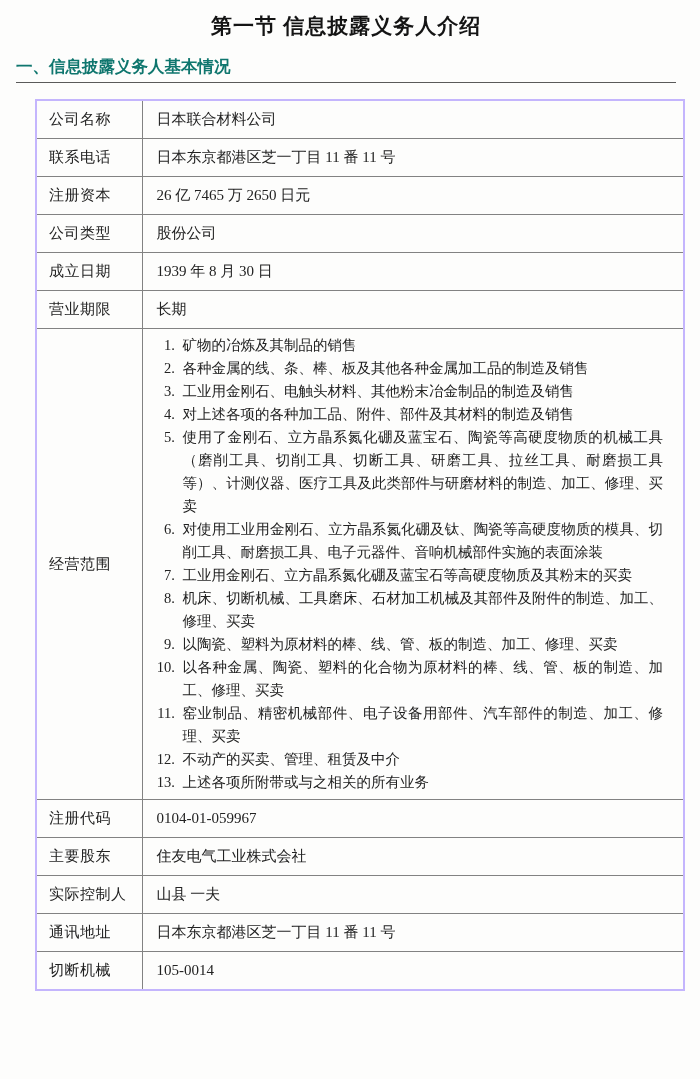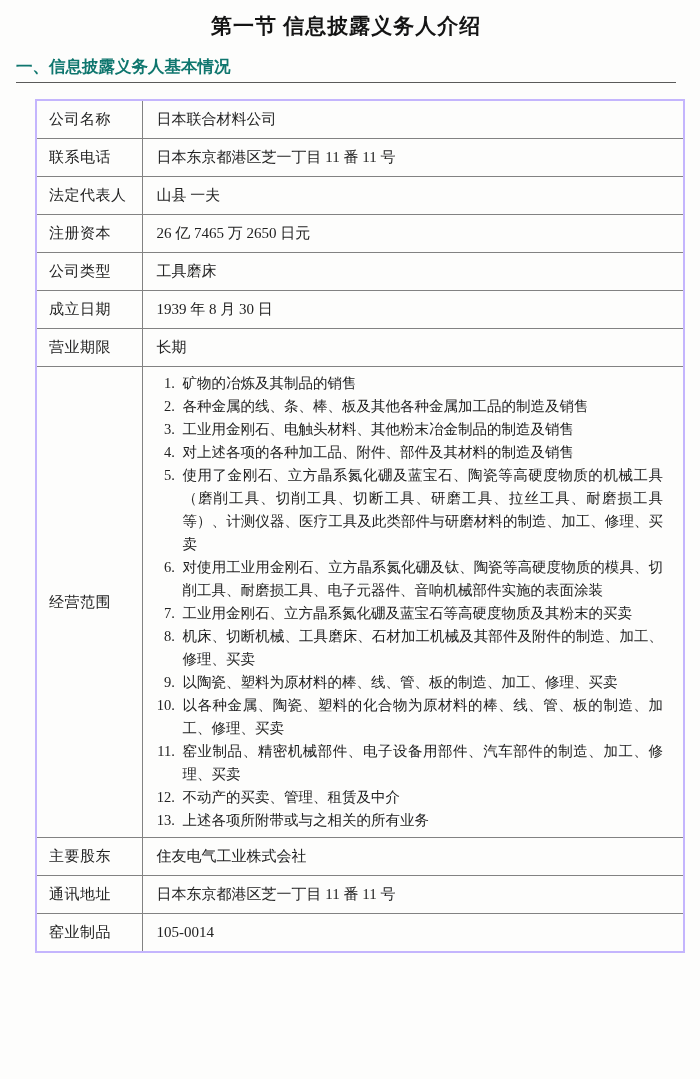--- a/index.html
+++ b/index.html
@@ -76,30 +76,26 @@
     <tbody id="rows-top">
         <tr>
           <td class="label-cell">公司名称</td>
           <td class="value-cell">日本联合材料公司</td>
         </tr>
         <tr>
           <td class="label-cell">联系电话</td>
           <td class="value-cell">日本东京都港区芝一丁目 11 番 11 号</td>
         </tr>
         <tr>
-          <td class="label-cell">法定代表人</td>
-          <td class="value-cell">山县 一夫</td>
-        </tr>
-        <tr>
           <td class="label-cell">注册资本</td>
           <td class="value-cell">26 亿 7465 万 2650 日元</td>
         </tr>
         <tr>
           <td class="label-cell">公司类型</td>
-          <td class="value-cell">工具磨床</td>
+          <td class="value-cell">股份公司</td>
         </tr>
         <tr>
           <td class="label-cell">成立日期</td>
           <td class="value-cell">1939 年 8 月 30 日</td>
         </tr>
         <tr>
           <td class="label-cell">营业期限</td>
           <td class="value-cell">长期</td>
         </tr>
       </tbody>
@@ -120,27 +116,35 @@
               <li>以各种金属、陶瓷、塑料的化合物为原材料的棒、线、管、板的制造、加工、修理、买卖</li>
               <li>窑业制品、精密机械部件、电子设备用部件、汽车部件的制造、加工、修理、买卖</li>
               <li>不动产的买卖、管理、租赁及中介</li>
               <li>上述各项所附带或与之相关的所有业务</li>
             </ol>
         </td>
       </tr>
     </tbody>
     <tbody id="rows-bottom">
         <tr>
+          <td class="label-cell">注册代码</td>
+          <td class="value-cell">0104-01-059967</td>
+        </tr>
+        <tr>
           <td class="label-cell">主要股东</td>
           <td class="value-cell">住友电气工业株式会社</td>
+        </tr>
+        <tr>
+          <td class="label-cell">实际控制人</td>
+          <td class="value-cell">山县 一夫</td>
         </tr>
         <tr>
           <td class="label-cell">通讯地址</td>
           <td class="value-cell">日本东京都港区芝一丁目 11 番 11 号</td>
         </tr>
         <tr>
-          <td class="label-cell">窑业制品</td>
+          <td class="label-cell">切断机械</td>
           <td class="value-cell">105-0014</td>
         </tr>
       </tbody>
   </table>
 
 </div>
 
 </body></html>

